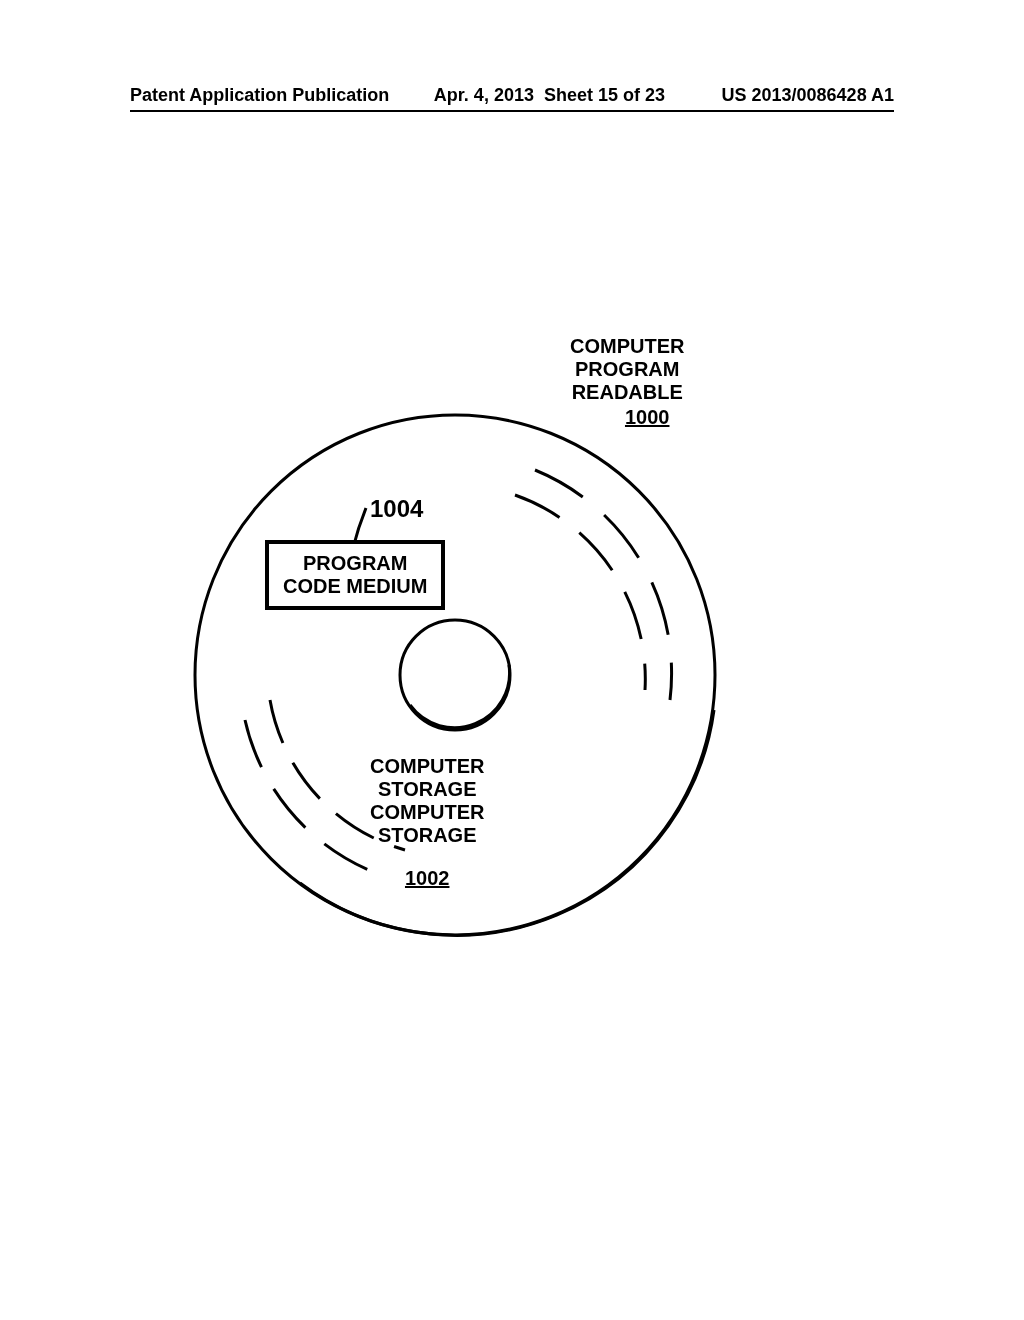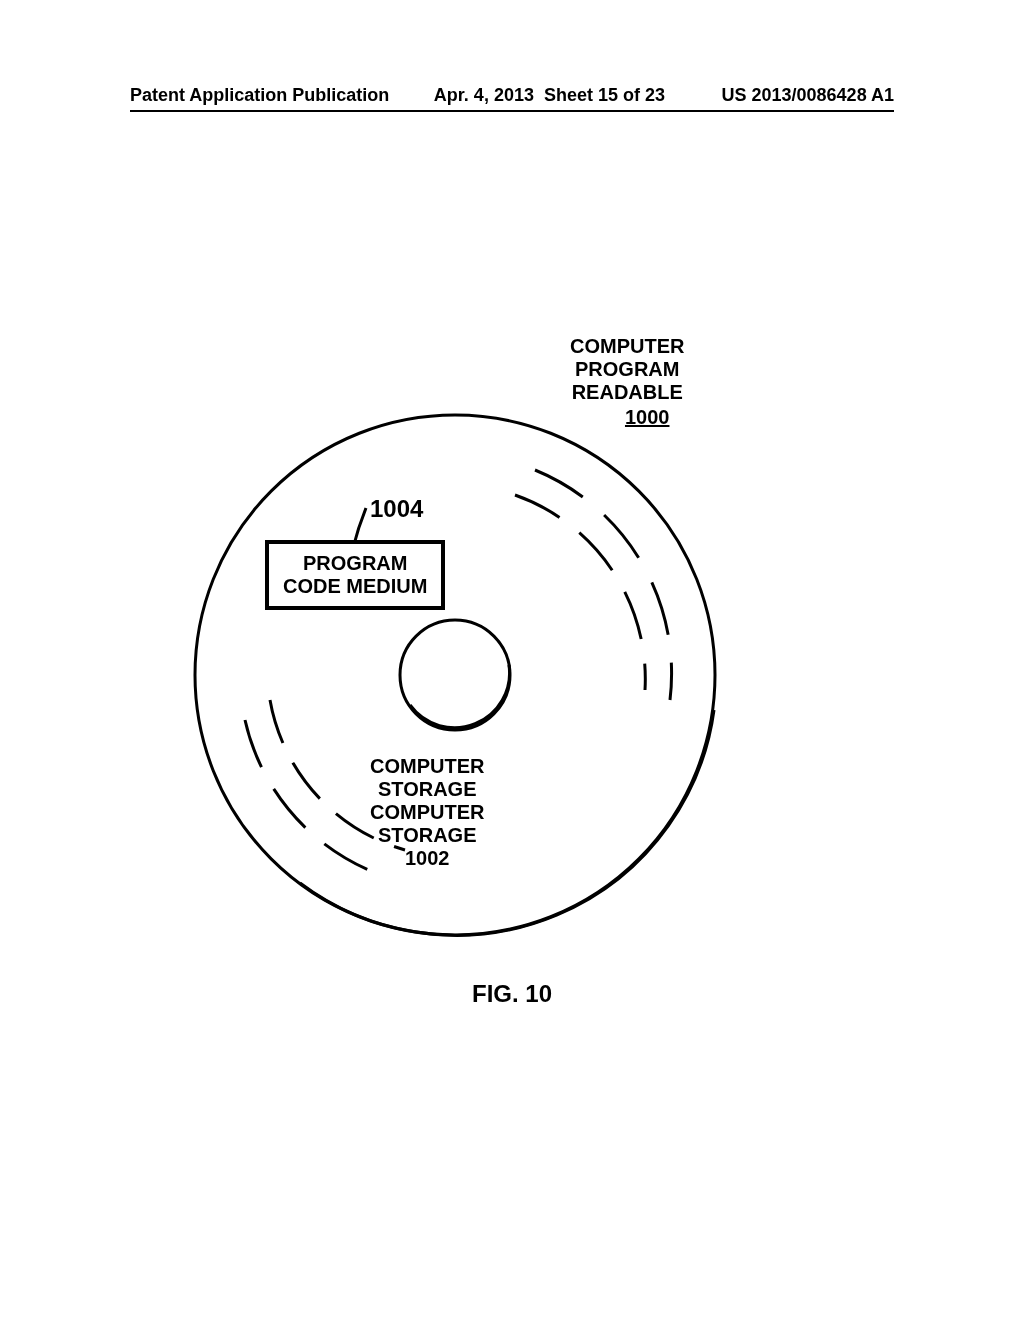--- a/index.html
+++ b/index.html
@@ -83,22 +83,23 @@
     .medium-label {
       position: absolute;
       left: 370px;
       top: 455px;
       text-align: center;
       font-size: 20px;
       font-weight: bold;
       line-height: 1.15;
     }
     .medium-label .refnum {
+      text-decoration: underline;
       display: inline-block;
-      margin-top: 0;
+      margin-top: 20px;
     }
     .figcaption {
       position: absolute;
       left: 0;
       top: 680px;
       width: 1024px;
       text-align: center;
       font-size: 24px;
       font-weight: bold;
     }
@@ -152,14 +153,13 @@
   </div>
 
   <div class="medium-label">
     <span>COMPUTER</span><br>
     <span>STORAGE</span><br>
     <span>COMPUTER</span><br>
     <span>STORAGE</span><br>
     <span class="refnum">1002</span>
   </div>
 
-  <div class="figcaption">FIG. 10</div>
 </div>
 
 </body></html>

